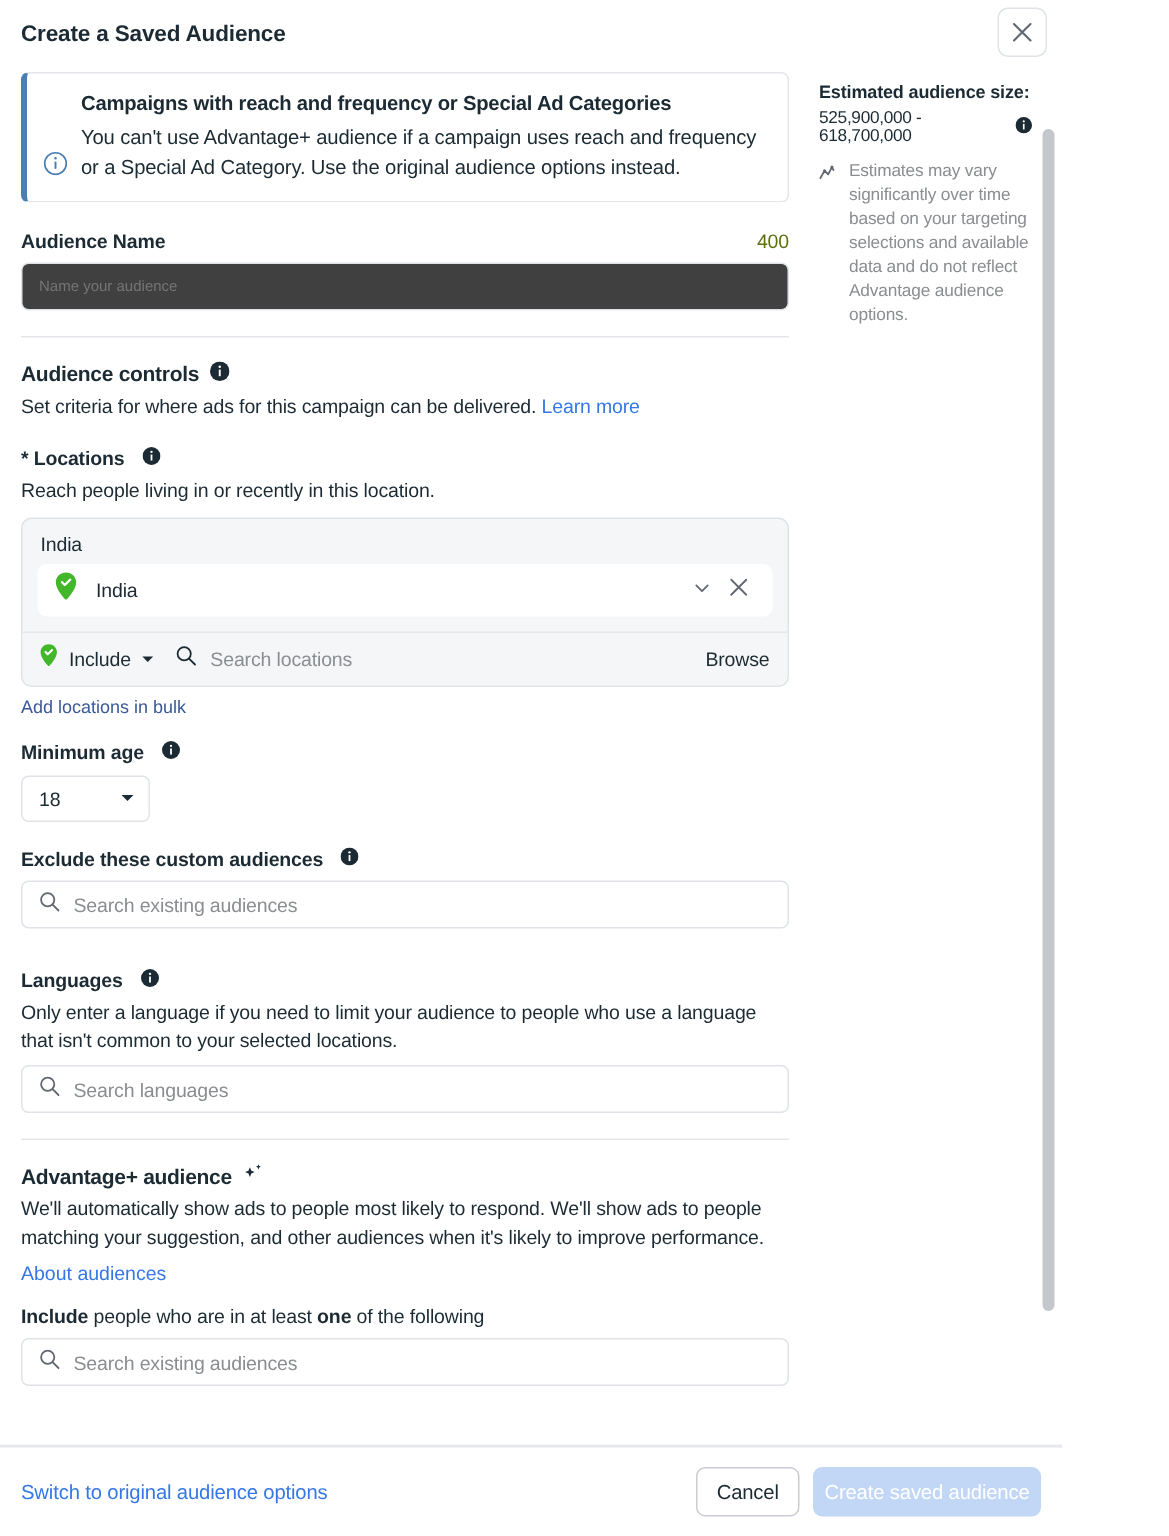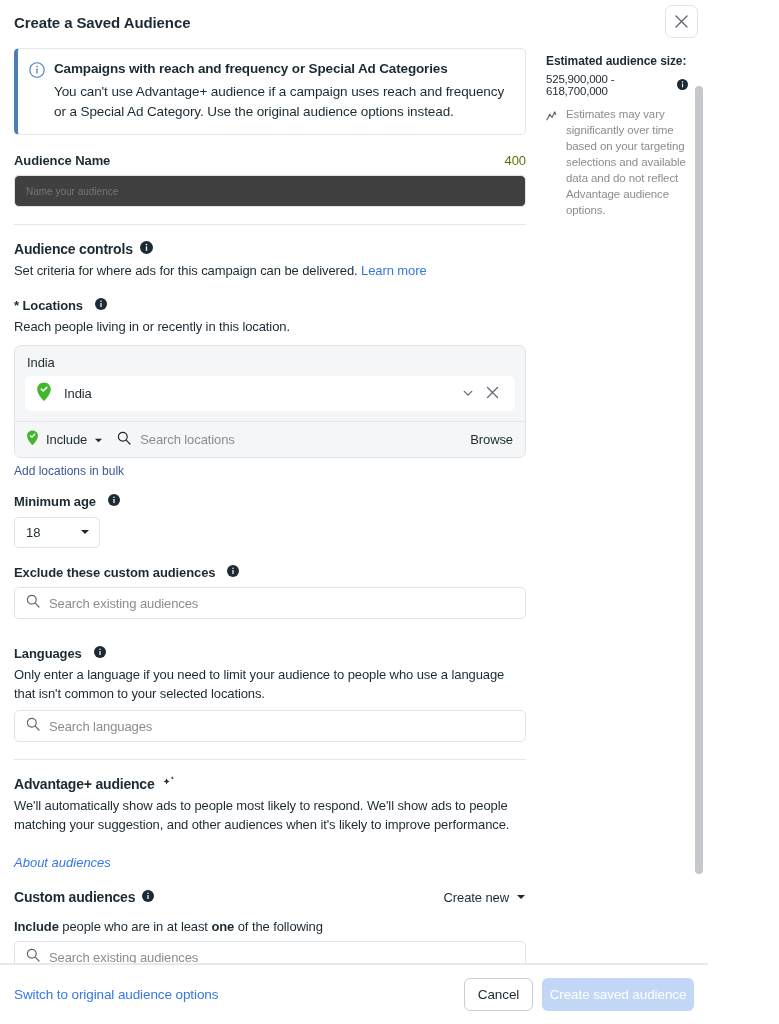--- a/index.html
+++ b/index.html
@@ -69,20 +69,21 @@
 
   
   .notice {
     margin-top: 4px;
     border: 1px solid #e4e6eb;
     border-left: 4px solid #4a7fb5;
     border-radius: 5px;
     padding: 11px 12px 12px 11px;
     display: flex; gap: 9px;
     background: #ffffff;
+    align-items: flex-end;
   }
   .notice-icon { flex: 0 0 16px; margin-top: 2px; }
   .notice-title {
     font-size: 13.5px; font-weight: bold; color: #1c2b33;
     line-height: 17px; letter-spacing: -0.15px;
   }
   .notice-text {
     font-size: 13.5px; color: #1c2b33; line-height: 20px;
     margin-top: 5px; letter-spacing: -0.1px;
   }
@@ -444,43 +445,23 @@
         <div class="section-title">
           <span>Advantage+ audience</span>
           <span>
             <svg width="14" height="14" viewBox="0 0 14 14">
               <path d="M4.6 3.2l.95 2.25L7.8 6.4l-2.25.95L4.6 9.6l-.95-2.25L1.4 6.4l2.25-.95z" fill="#1c2b33"></path>
               <path d="M10.3 1.2l.5 1.2 1.2.5-1.2.5-.5 1.2-.5-1.2-1.2-.5 1.2-.5z" fill="#1c2b33"></path>
             </svg>
           </span>
         </div>
         <div class="section-sub">We'll automatically show ads to people most likely to respond. We'll show ads to people matching your suggestion, and other audiences when it's likely to improve performance.</div>
-        <div class="link" style="font-size:13px;margin-top:21px;font-style:italic;">About audiences</div>
-      </div>
-
-      <div class="field-label-row" style="margin-top:19px;">
-        <div class="section-title">
-          <span>Custom audiences</span>
-          <span>
-            <svg width="12" height="12" viewBox="0 0 13 13">
-                <circle cx="6.5" cy="6.5" r="6.5" fill="#1c2b33"></circle>
-                <rect x="5.85" y="5.4" width="1.3" height="4.4" fill="#fff"></rect>
-                <circle cx="6.5" cy="3.5" r="0.85" fill="#fff"></circle>
-              </svg>
-          </span>
-        </div>
-        <div class="create-new">
-          <span>Create new</span>
-          <span>
-            <svg width="10" height="10" viewBox="0 0 10 10">
-                <path d="M1 3l4 4 4-4z" fill="#1c2b33"></path>
-              </svg>
-          </span>
-        </div>
-      </div>
+        <div class="link" style="font-size:13px;margin-top:7px;">About audiences</div>
+      </div>
+
 
       <div class="include-line"><b>Include</b><span> people who are in at least </span><b>one</b><span> of the following</span></div>
 
       <div class="search-input">
         <span>
           <svg width="14" height="14" viewBox="0 0 14 14">
               <circle cx="5.8" cy="5.8" r="4.4" fill="none" stroke="#606770" stroke-width="1.2"></circle>
               <path d="M9.2 9.2L13 13" stroke="#606770" stroke-width="1.2" stroke-linecap="round"></path>
             </svg>
         </span>

